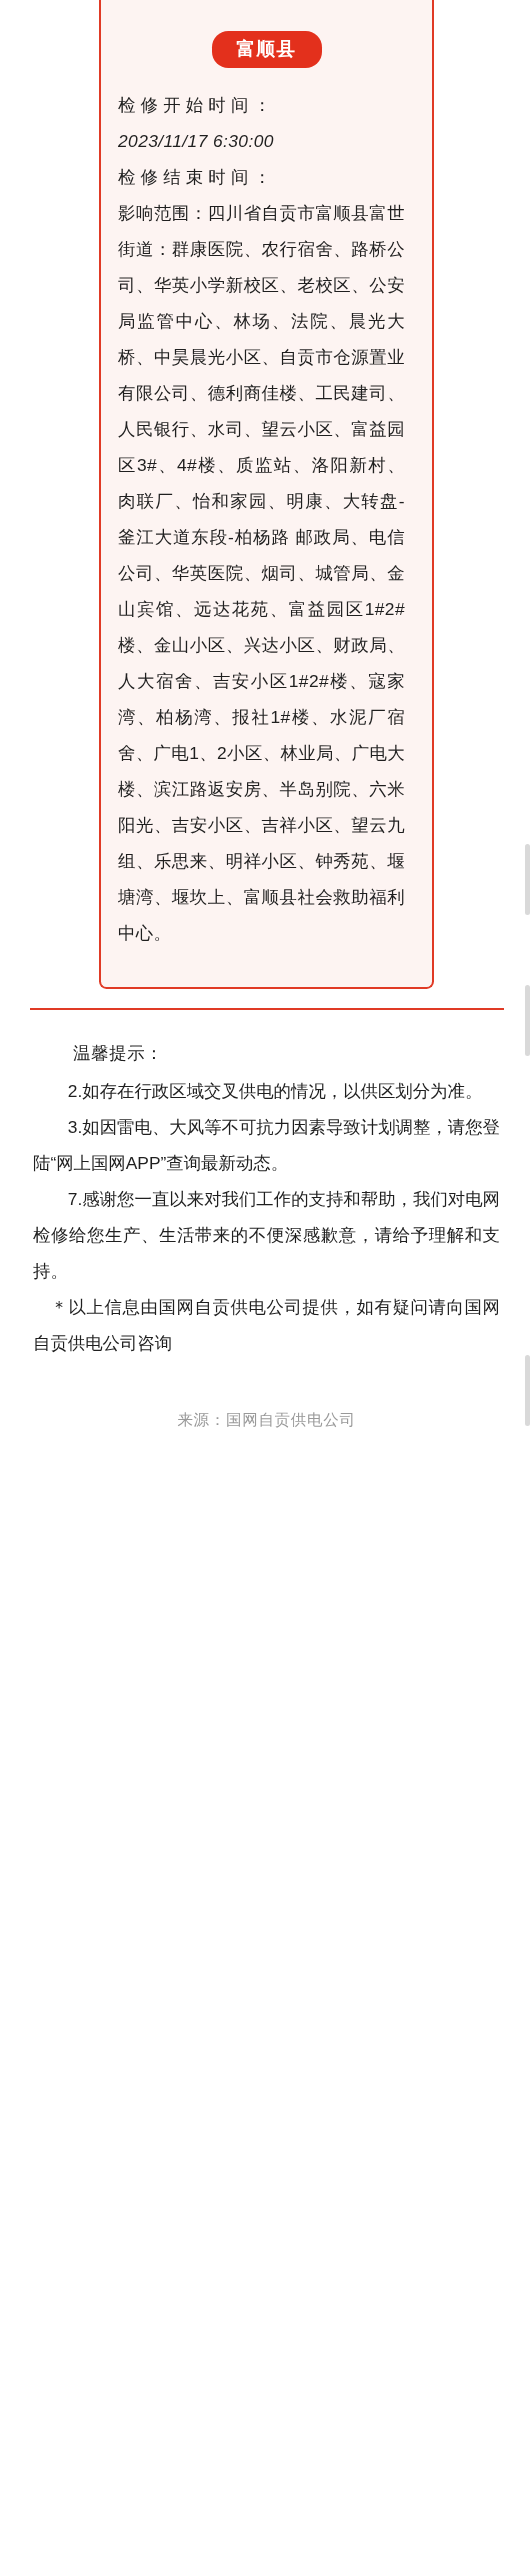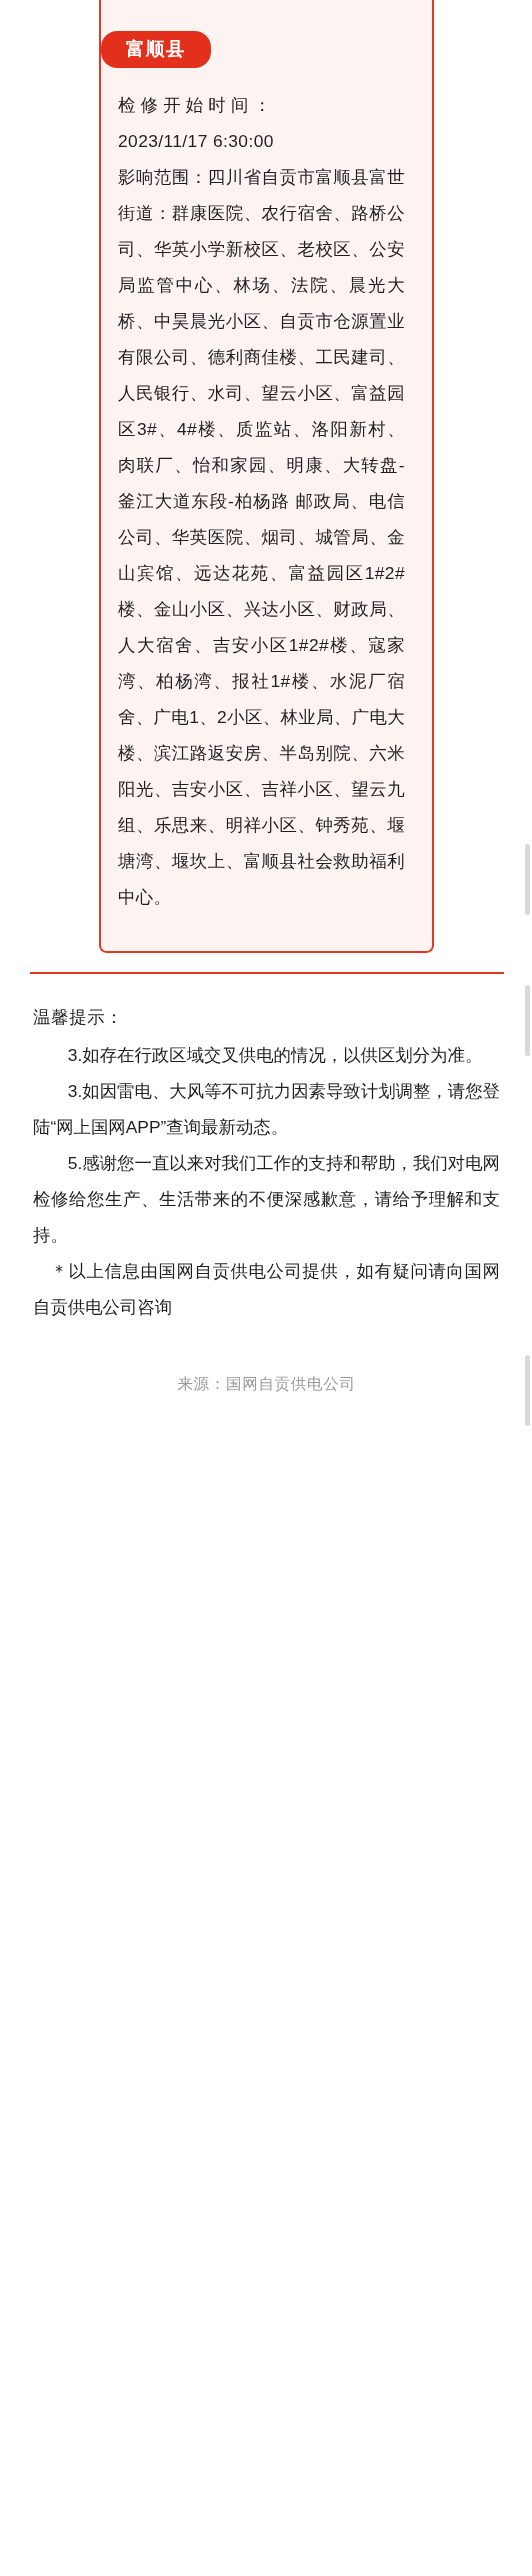--- a/index.html
+++ b/index.html
@@ -32,20 +32,21 @@
     border-left: 2.2px solid #e03a25;
     border-right: 2.2px solid #e03a25;
     border-bottom: 2.2px solid #e03a25;
     border-top: 0;
     border-radius: 0 0 7.4px 7.4px;
     padding: 0 0 36px 0;
     box-sizing: border-box;
   }
   .badge-wrap {
     display: flex;
+    justify-content: center;
     padding-top: 31px;
     padding-bottom: 19px;
   }
   .badge {
     background: #e3301c;
     color: #ffffff;
     font-size: 18.5px;
     letter-spacing: 1.5px;
     padding: 6.7px 25px 8.1px 25px;
     border-radius: 16.3px;
@@ -58,20 +59,21 @@
     font-size: 17.4px;
     line-height: 36px;
     color: #1f1f1f;
     letter-spacing: 0.4px;
   }
   .kv-label {
     letter-spacing: 5.2px;
   }
   .kv-value {
     letter-spacing: 0.4px;
+    font-style: italic;
   }
   .scope {
     text-align: justify;
     text-justify: inter-character;
     word-break: break-all;
   }
 
   
   .red-rule {
     width: 474px;
@@ -86,20 +88,21 @@
     font-size: 17.4px;
     line-height: 36px;
     color: #1f1f1f;
     text-align: justify;
     text-justify: inter-character;
     word-break: break-all;
   }
   .tips-title {
     margin-bottom: 1.5px;
     letter-spacing: 0.7px;
+    margin-left: 40px;
   }
   .tip-item {
     text-indent: 2em;
     margin: 0;
   }
   .tip-note {
     text-indent: 1em;
     margin: 0;
   }
 
@@ -132,31 +135,32 @@
 
   <div class="notice-card">
 
     <div class="badge-wrap">
       <div class="badge">富顺县</div>
     </div>
 
     <div class="card-body">
       <div class="kv-label">检修开始时间：</div>
       <div class="kv-value">2023/11/17 6:30:00</div>
+      <div class="kv-label">检修结束时间：</div>
       <div class="scope">影响范围：四川省自贡市富顺县富世街道：群康医院、农行宿舍、路桥公司、华英小学新校区、老校区、公安局监管中心、林场、法院、晨光大桥、中昊晨光小区、自贡市仓源置业有限公司、德利商佳楼、工民建司、人民银行、水司、望云小区、富益园区3#、4#楼、质监站、洛阳新村、肉联厂、怡和家园、明康、大转盘-釜江大道东段-柏杨路 邮政局、电信公司、华英医院、烟司、城管局、金山宾馆、远达花苑、富益园区1#2#楼、金山小区、兴达小区、财政局、人大宿舍、吉安小区1#2#楼、寇家湾、柏杨湾、报社1#楼、水泥厂宿舍、广电1、2小区、林业局、广电大楼、滨江路返安房、半岛别院、六米阳光、吉安小区、吉祥小区、望云九组、乐思来、明祥小区、钟秀苑、堰塘湾、堰坎上、富顺县社会救助福利中心。</div>
     </div>
 
   </div>
 
   <div class="red-rule"></div>
 
   <div class="tips">
     <div class="tips-title">温馨提示：</div>
-    <p class="tip-item">3.如存在行政区域交叉供电的情况，以供区划分为准。</p>
+    <p class="tip-item">2.如存在行政区域交叉供电的情况，以供区划分为准。</p>
     <p class="tip-item">3.如因雷电、大风等不可抗力因素导致计划调整，请您登陆“网上国网APP”查询最新动态。</p>
-    <p class="tip-item">5.感谢您一直以来对我们工作的支持和帮助，我们对电网检修给您生产、生活带来的不便深感歉意，请给予理解和支持。</p>
+    <p class="tip-item">7.感谢您一直以来对我们工作的支持和帮助，我们对电网检修给您生产、生活带来的不便深感歉意，请给予理解和支持。</p>
     <p class="tip-note">＊以上信息由国网自贡供电公司提供，如有疑问请向国网自贡供电公司咨询</p>
   </div>
 
   <div class="source">来源：国网自贡供电公司</div>
 
 </div>
 
 
 </body></html>

